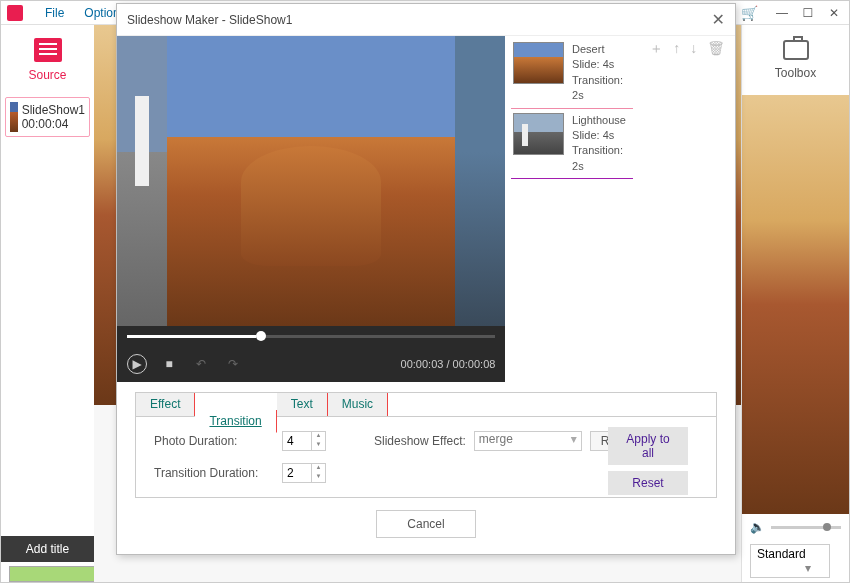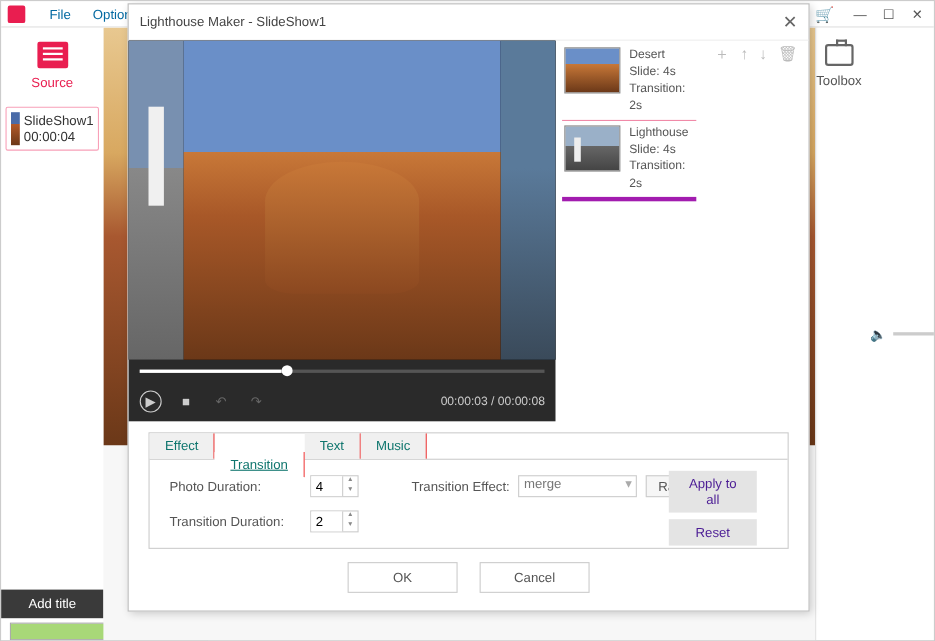--- a/index.html
+++ b/index.html
@@ -18,21 +18,21 @@
 .left-col { width: 93px; display: flex; flex-direction: column; }
 .source-tab { height: 70px; display: flex; flex-direction: column; align-items: center; justify-content: center; color: #e91e50; position: relative; }
 .source-tab .icon { width: 28px; height: 24px; background: #e91e50; border-radius: 2px; margin-bottom: 6px; position: relative; }
 .source-tab .icon::before { content: ""; position: absolute; left: 5px; top: 5px; width: 18px; height: 2px; background: #fff; box-shadow: 0 5px 0 #fff, 0 10px 0 #fff; }
 .source-tab::after { content: ""; position: absolute; right: -12px; top: 20px; border: 12px solid transparent; border-left-color: #fff; }
 .thumb-item { display: flex; align-items: center; gap: 4px; padding: 4px; margin: 2px 4px; border: 1px solid #f8a0b8; border-radius: 2px; }
 .mini-thumb { width: 48px; height: 30px; background: linear-gradient(to bottom, #4a6ba8 0%, #4a6ba8 35%, #b55a2a 35%, #6b3818 100%); }
 .thumb-meta { display: flex; flex-direction: column; font-size: 11px; color: #333; }
 
 .center-col { flex: 1; position: relative; background: #f7f7f7; }
-.right-col { width: 108px; display: flex; flex-direction: row; border-left: 1px solid #e0e0e0; }
+.right-col { width: 108px; display: flex; flex-direction: column; border-left: 1px solid #e0e0e0; }
 .toolbox-tab { height: 70px; display: flex; flex-direction: column; align-items: center; justify-content: center; color: #555; }
 .toolbox-icon { width: 26px; height: 20px; border: 2px solid #666; border-radius: 3px; position: relative; margin-bottom: 6px; }
 .toolbox-icon::before { content: ""; position: absolute; top: -6px; left: 8px; width: 6px; height: 4px; border: 2px solid #666; border-bottom: none; }
 
 .bg-preview { flex: 1; background: #000; display: flex; align-items: center; justify-content: center; overflow: hidden; }
 .bg-img { width: 100%; height: 380px; background: linear-gradient(to bottom, #e8c890 0%, #d8a860 30%, #a85830 50%, #6b3818 100%); }
 .add-title-btn { background: #3a3a3a; color: #fff; padding: 6px 14px; cursor: pointer; border: none; }
 .green-bar { height: 16px; border: 1px solid #aaa; background: linear-gradient(to right, #a8d878 0%, #a8d878 50%, #fff 50%, #fff 100%); margin: 4px 8px 0 8px; width: 180px; }
 
 .vol-row { display: flex; align-items: center; gap: 6px; margin-left: auto; }
@@ -61,21 +61,21 @@
 .seek-track { flex: 1; height: 3px; background: #555; position: relative; }
 .seek-fill { position: absolute; left: 0; top: 0; height: 100%; width: 35%; background: #fff; }
 .seek-thumb { position: absolute; left: 35%; top: -4px; width: 10px; height: 10px; background: #fff; border-radius: 50%; }
 
 .controls-row { height: 36px; display: flex; align-items: center; padding: 0 10px; gap: 12px; color: #ddd; }
 .ctrl-btn { width: 20px; height: 20px; display: flex; align-items: center; justify-content: center; cursor: pointer; color: #ccc; }
 .play-circle { border: 1.5px solid #ccc; border-radius: 50%; }
 .time-disp { margin-left: auto; color: #ccc; font-size: 11px; }
 
 .slide-list { flex: 1; padding: 2px 6px; }
-.slide-row { display: flex; gap: 8px; padding: 4px 2px; border-bottom: 4px solid #a21caf; }
+.slide-row { display: flex; gap: 8px; padding: 4px 2px; border-bottom: 1px solid #a21caf; }
 .slide-row.selected { border-bottom: 1px solid #f08aa8; }
 .slide-thumb { width: 56px; height: 42px; border: 1px solid #888; }
 .slide-thumb.desert { background: linear-gradient(to bottom, #6a8fc8 0%, #6a8fc8 35%, #c87838 35%, #6b3818 100%); }
 .slide-thumb.lighthouse { background: linear-gradient(to bottom, #9ab0c8 0%, #9ab0c8 45%, #666 45%, #444 100%); position: relative; }
 .slide-thumb.lighthouse::after { content: ""; position: absolute; left: 8px; top: 10px; width: 6px; height: 22px; background: #eee; }
 .slide-meta div { font-size: 11px; color: #555; line-height: 1.4; }
 
 .list-tools { display: flex; gap: 10px; justify-content: flex-end; padding: 4px 10px; color: #bbb; }
 .lt-btn { cursor: pointer; font-size: 14px; }
 
@@ -157,21 +157,21 @@
       <div class="quality-select">
         <span>Standard</span>
         <span style="float:right;color:#888">▾</span>
       </div>
     </div>
   </div>
 </div>
 
 <div class="dialog">
   <div class="dialog-title">
-    <span>Lighthouse Maker  -  SlideShow1</span>
+    <span>Slideshow Maker  -  SlideShow1</span>
     <span class="dialog-close">✕</span>
   </div>
 
   <div class="dialog-body">
     <div class="preview-wrap">
       <div class="preview-img">
         <div class="strip lighthouse"></div>
         <div class="main-photo">
           <div class="rock"></div>
         </div>
@@ -230,21 +230,21 @@
     <div class="tab-content form-block">
       <div class="form-row">
         <span class="form-label">Photo Duration:</span>
         <div class="spinner">
           <input value="4" style="">
           <div class="spinner-btns">
               <div>▲</div>
               <div>▼</div>
             </div>
         </div>
-        <span class="te-label">Transition Effect:</span>
+        <span class="te-label">Slideshow Effect:</span>
         <div class="te-select">
           <span>merge</span>
           <span style="float:right;color:#aaa">▾</span>
         </div>
         <button class="random-btn">Random</button>
       </div>
       <div class="form-row">
         <span class="form-label">Transition Duration:</span>
         <div class="spinner">
           <input value="2" style="">
@@ -255,16 +255,15 @@
         </div>
       </div>
       <div class="side-btns" style="top:10px">
         <button class="side-btn">Apply to all</button>
         <button class="side-btn">Reset</button>
       </div>
     </div>
   </div>
 
   <div class="dialog-footer">
-    <button class="dlg-btn">OK</button>
     <button class="dlg-btn">Cancel</button>
   </div>
 </div>
 
 </body></html>

